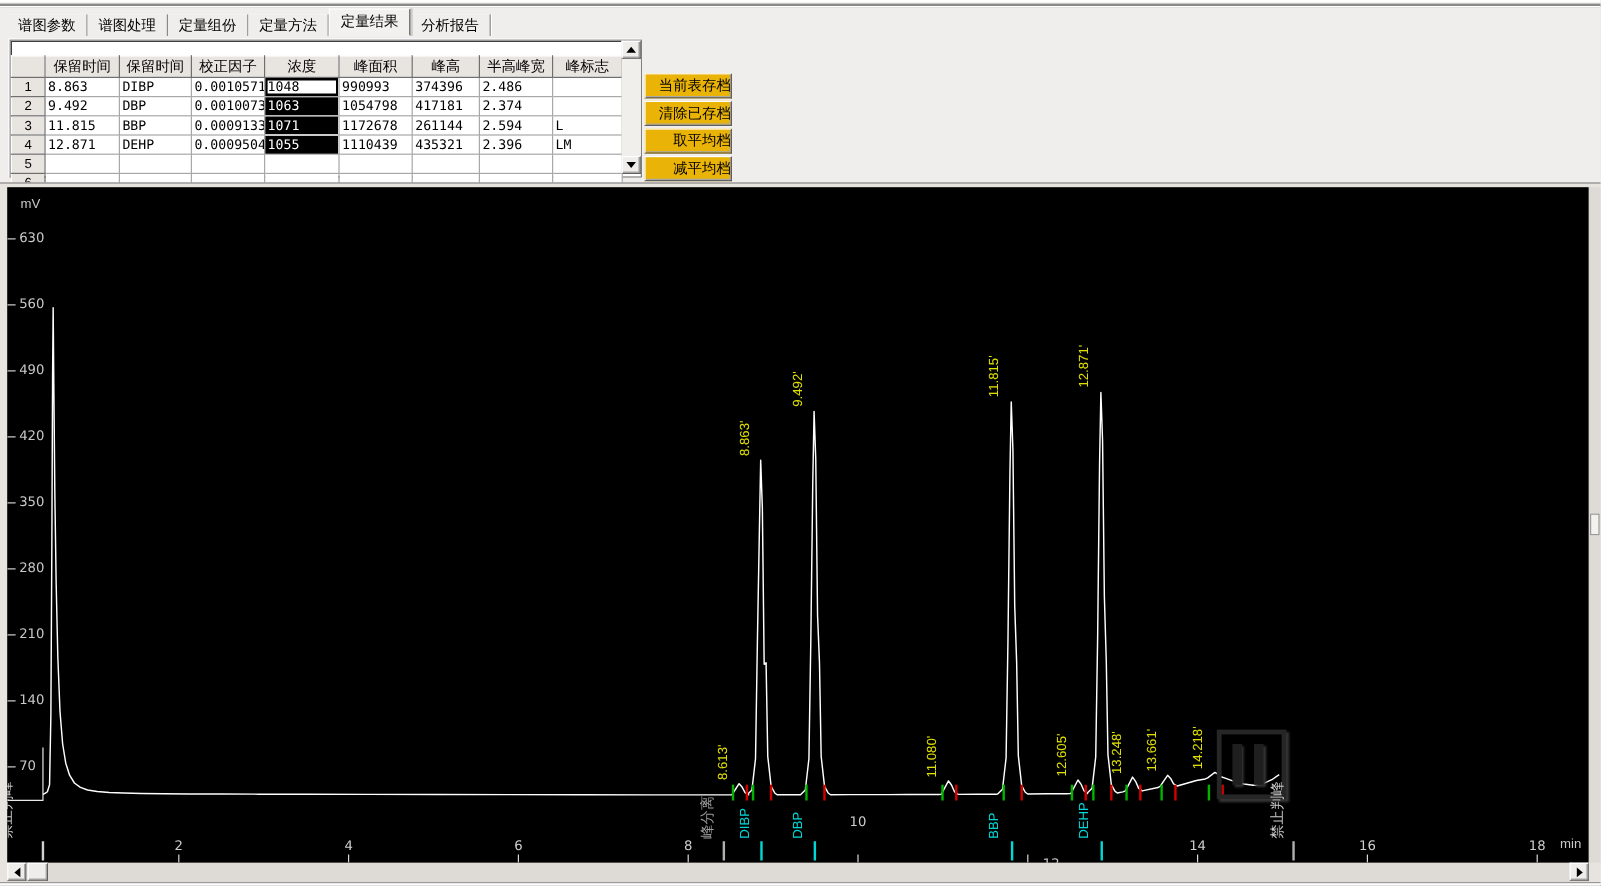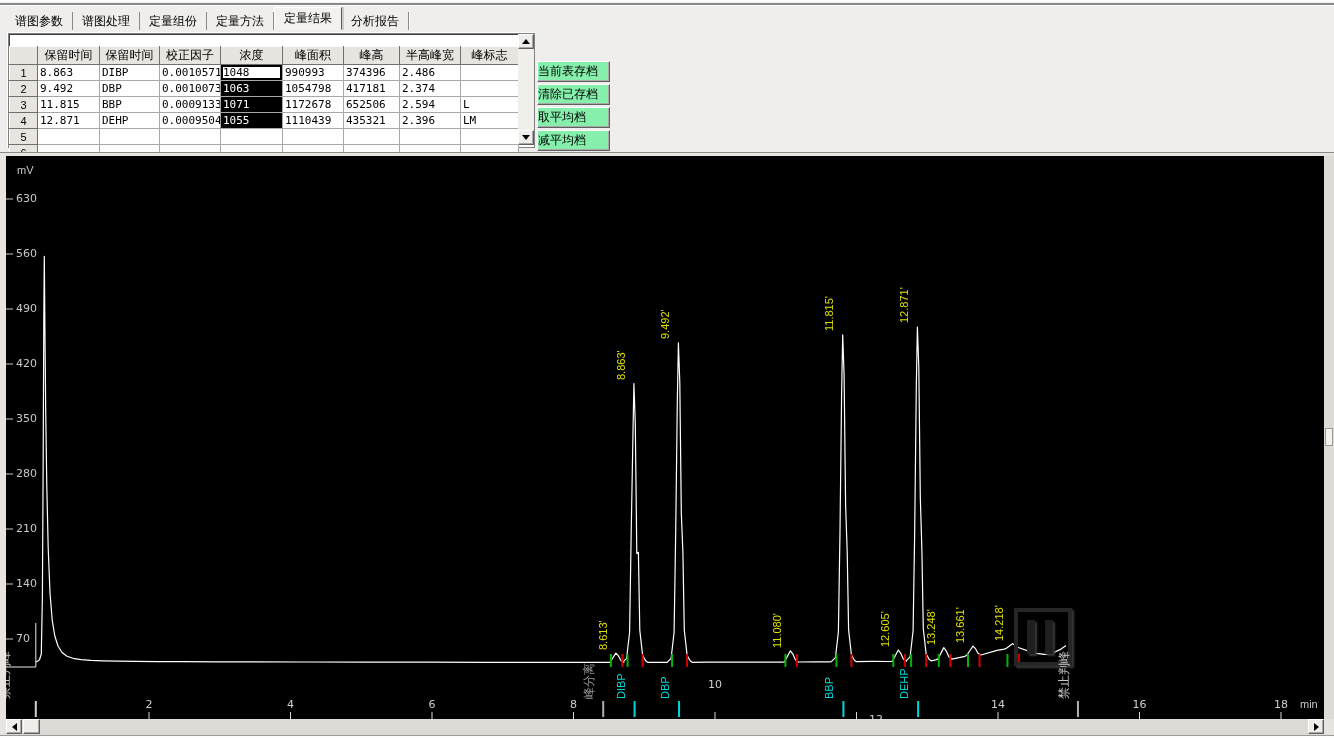--- a/index.html
+++ b/index.html
@@ -32,23 +32,23 @@
   .sb-btn{position:absolute;width:16px;height:15px;background:#efedea;border:1px solid;
      border-color:#fdfdfd #5f5f5f #5f5f5f #fdfdfd;box-shadow:inset -1px -1px 0 #a9a9a9;box-sizing:border-box;
      display:flex;align-items:center;justify-content:center;}
   .tri-up{width:0;height:0;border-left:4px solid transparent;border-right:4px solid transparent;border-bottom:5px solid #000;}
   .tri-down{width:0;height:0;border-left:4px solid transparent;border-right:4px solid transparent;border-top:5px solid #000;}
   .tri-left{width:0;height:0;border-top:4px solid transparent;border-bottom:4px solid transparent;border-right:5px solid #000;}
   .tri-right{width:0;height:0;border-top:4px solid transparent;border-bottom:4px solid transparent;border-left:5px solid #000;}
 
   
   #btn-col{position:absolute;left:537px;top:0;width:80px;height:122px;}
-  .abtn{position:absolute;left:0;width:73px;height:21px;background:#86efac;border:1px solid;
+  .abtn{position:absolute;left:0;width:73px;height:21px;background:#eab308;border:1px solid;
      border-color:#fdfdfd #5f5f5f #5f5f5f #fdfdfd;box-shadow:inset -1px -1px 0 #a9a9a9;box-sizing:border-box;
-     font-size:12px;color:#000;text-align:left;line-height:19px;cursor:default;white-space:nowrap;}
+     font-size:12px;color:#000;text-align:right;line-height:19px;cursor:default;white-space:nowrap;}
 
   
   #chart-panel{position:absolute;left:0;top:152px;width:1334px;height:586px;background:#e7e4e0;
      border-top:1px solid #8a8a8a;box-sizing:border-box;padding-left:20px;}
   #plot{position:absolute;left:6px;top:3px;width:1318px;height:563px;background:#000;overflow:hidden;}
   #plot-svg{position:absolute;left:0;top:0;}
   .ylab{position:absolute;font-size:11px;color:#c8c8c8;font-family:"DejaVu Sans","Liberation Sans",sans-serif;}
   .xlab{position:absolute;font-size:11px;color:#cfcfcf;width:26px;text-align:center;font-family:"DejaVu Sans",sans-serif;}
   .unit{position:absolute;font-size:11px;color:#c8c8c8;}
   #unit-mv{left:11px;top:8px;}
@@ -130,21 +130,21 @@
               <td>2.374</td>
               <td></td>
             </tr>
             <tr>
               <td class="rowhdr">3</td>
               <td>11.815</td>
               <td>BBP</td>
               <td>0.00091338</td>
               <td class="cell-sel">1071</td>
               <td>1172678</td>
-              <td>652506</td>
+              <td>261144</td>
               <td>2.594</td>
               <td>L</td>
             </tr>
             <tr>
               <td class="rowhdr">4</td>
               <td>12.871</td>
               <td>DEHP</td>
               <td>0.00095049</td>
               <td class="cell-sel">1055</td>
               <td>1110439</td>

